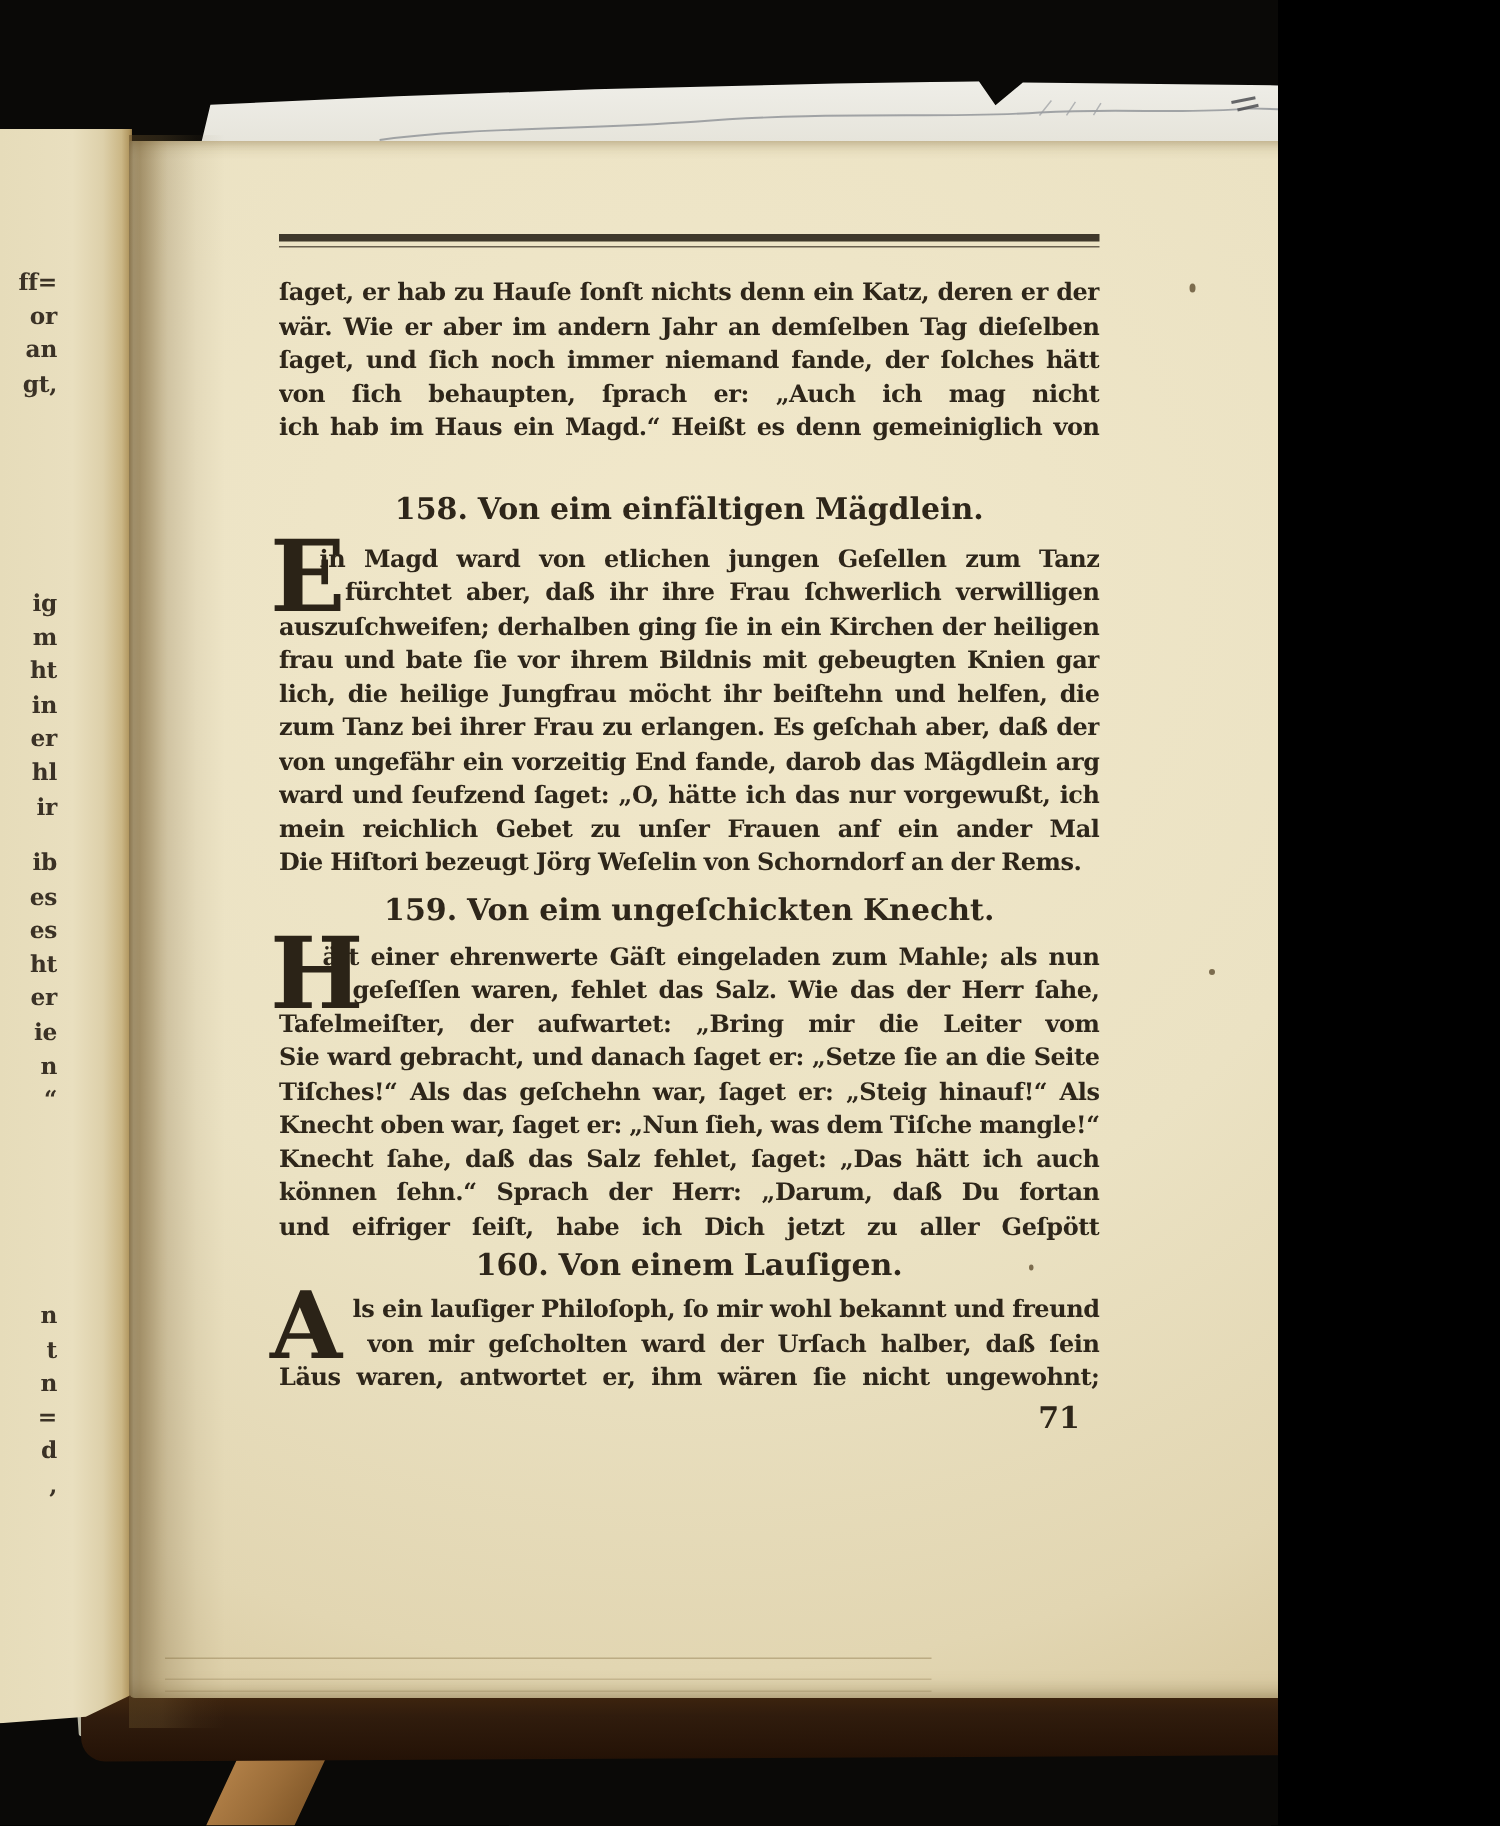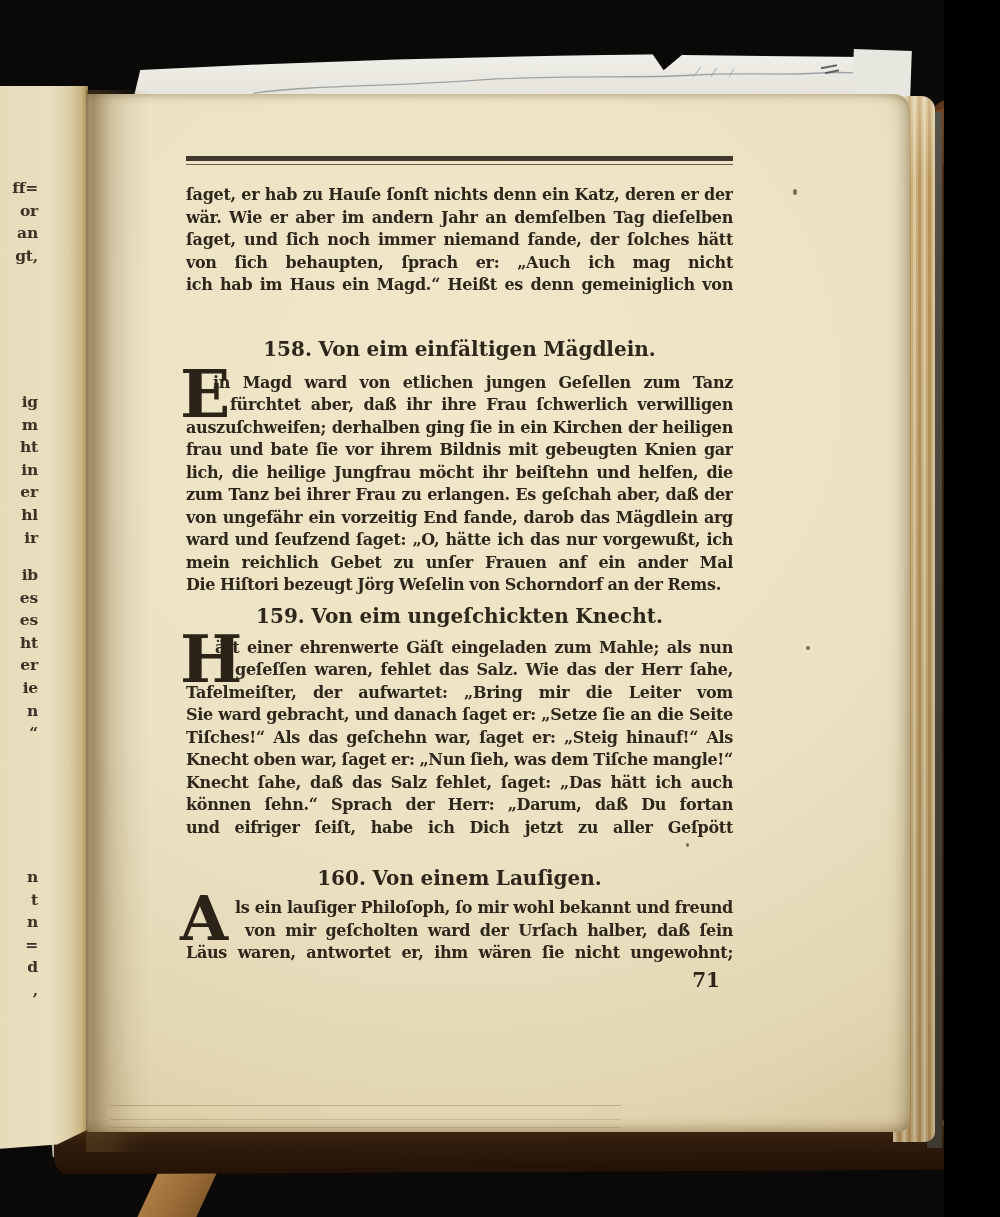--- a/index.html
+++ b/index.html
@@ -1,17 +1,17 @@
 <!DOCTYPE html>
 <html><head>
 <meta charset="utf-8">
 <style>
   html,body{margin:0;padding:0;background:#000;}
   .photo{
-    position:relative;width:944px;height:1217px;overflow:hidden;
+    position:relative;width:852px;height:1217px;overflow:hidden;
     background:#0a0907;
     font-family:"DejaVu Serif","Liberation Serif",serif;
   }
   
   .loose-paper{
     position:absolute;left:133px;top:54px;width:732px;height:50px;z-index:1;
     background:linear-gradient(180deg,#efeee8,#e4e2d8);
     clip-path:polygon(0 88%,1% 28%,18% 18%,36% 10%,58% 4%,71% 2%,72.5% 34%,75% 4%,100% 10%,100% 95%,0 100%);
     transform:rotate(-0.3deg);
   }
@@ -96,23 +96,23 @@
     color:#2e261a;font-weight:bold;font-size:16px;letter-spacing:-.3px;word-spacing:-.4px;
   }
   .rule{height:5px;background:#3f382b;position:relative;}
   .rule::after{content:"";position:absolute;left:0;right:0;top:8px;height:1px;background:#6a6150;}
   .l{height:22.5px;line-height:22.5px;text-align:justify;text-align-last:justify;overflow:hidden;white-space:nowrap;}
   .l.j{white-space:normal;}
   .l.last{text-align-last:left;white-space:normal;}
   .heading{height:27px;line-height:27px;text-align:center;font-size:20px;letter-spacing:0;}
   .para{position:relative;}
   #para-intro{margin-top:23px;}
-  #h-158{margin-top:39px;} #p-158{margin-top:9px;}
+  #h-158{margin-top:29px;} #p-158{margin-top:9px;}
   #h-159{margin-top:6px;} #p-159{margin-top:7px;}
-  #h-160{margin-top:26px;} #p-160{margin-top:5px;}
+  #h-160{margin-top:1px;} #p-160{margin-top:5px;}
   .dropcap{
     position:absolute;left:-6px;top:-7px;font-size:66px;line-height:58px;
     font-weight:bold;color:#2b2317;letter-spacing:0;
   }
   #p-160 .dropcap{font-size:62px;}
   .ind-e1{padding-left:27px;} .ind-e2{padding-left:44px;}
   .ind-h1{padding-left:29px;} .ind-h2{padding-left:49px;}
   .ind-a1{padding-left:49px;} .ind-a2{padding-left:59px;}
   .pagenum{margin-top:5px;height:20px;line-height:20px;text-align:right;padding-right:13px;font-size:20px;letter-spacing:0;}
 </style>

